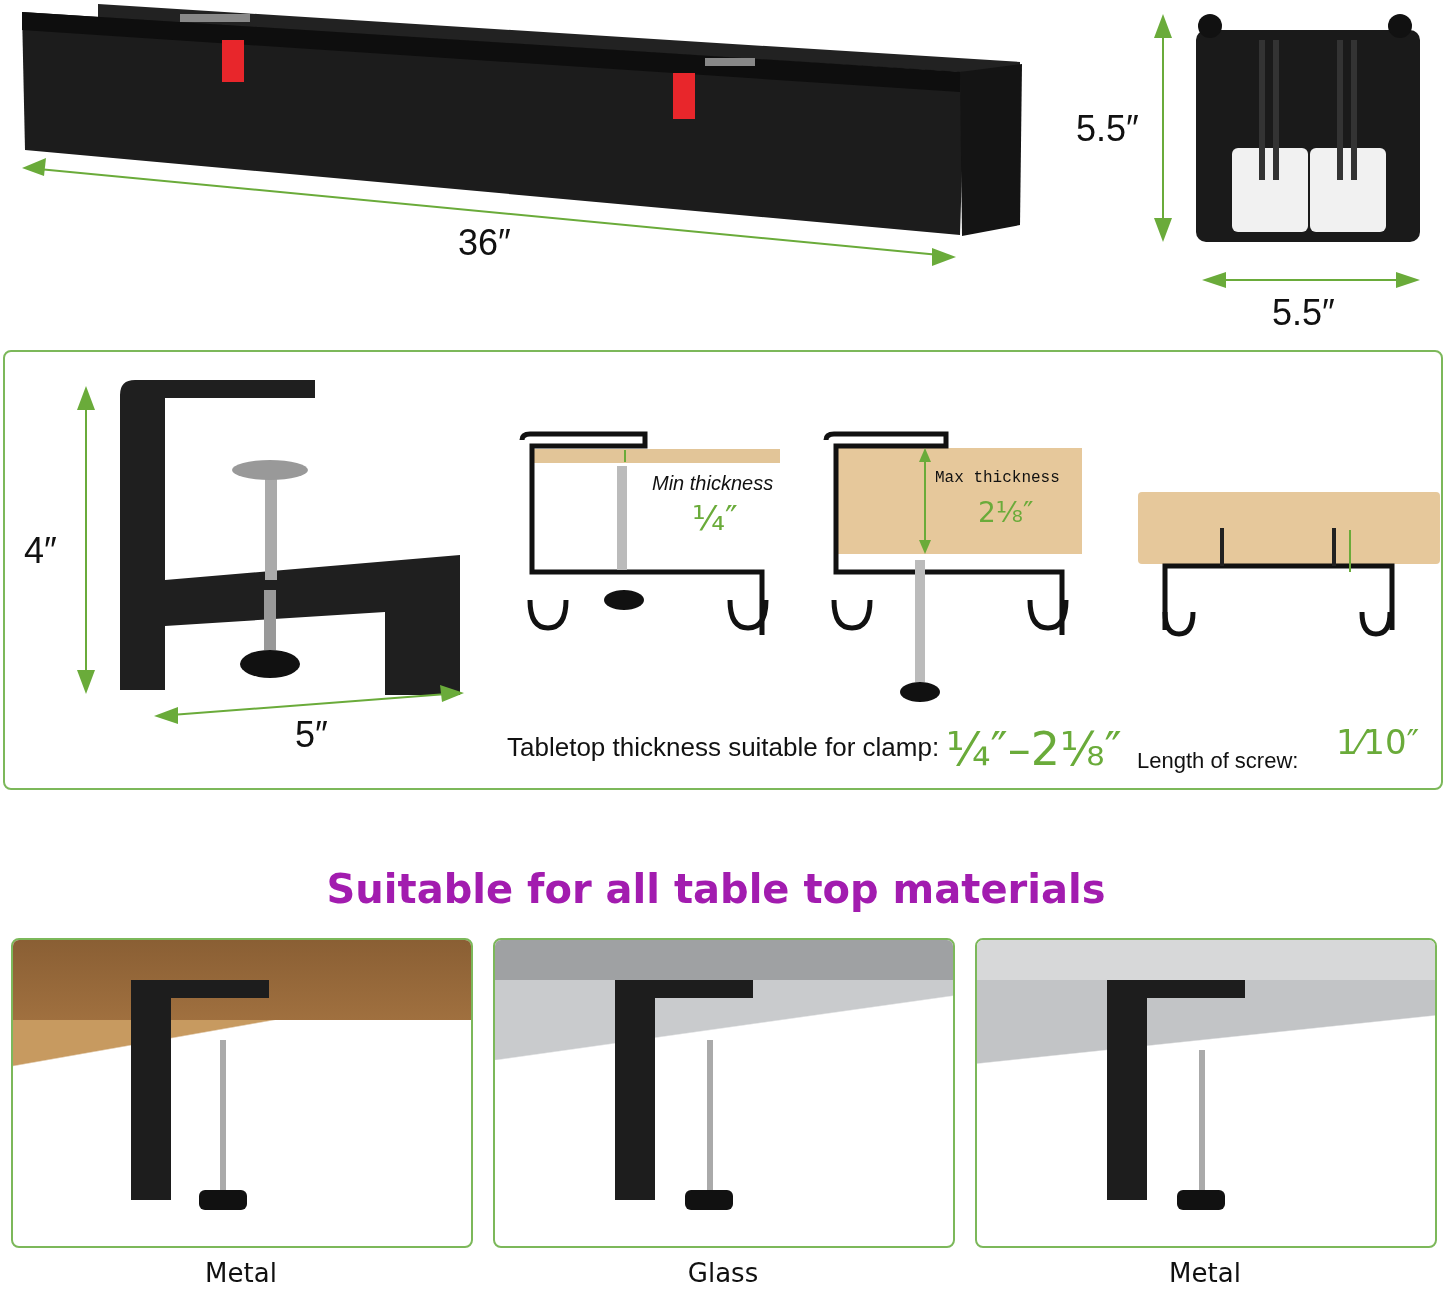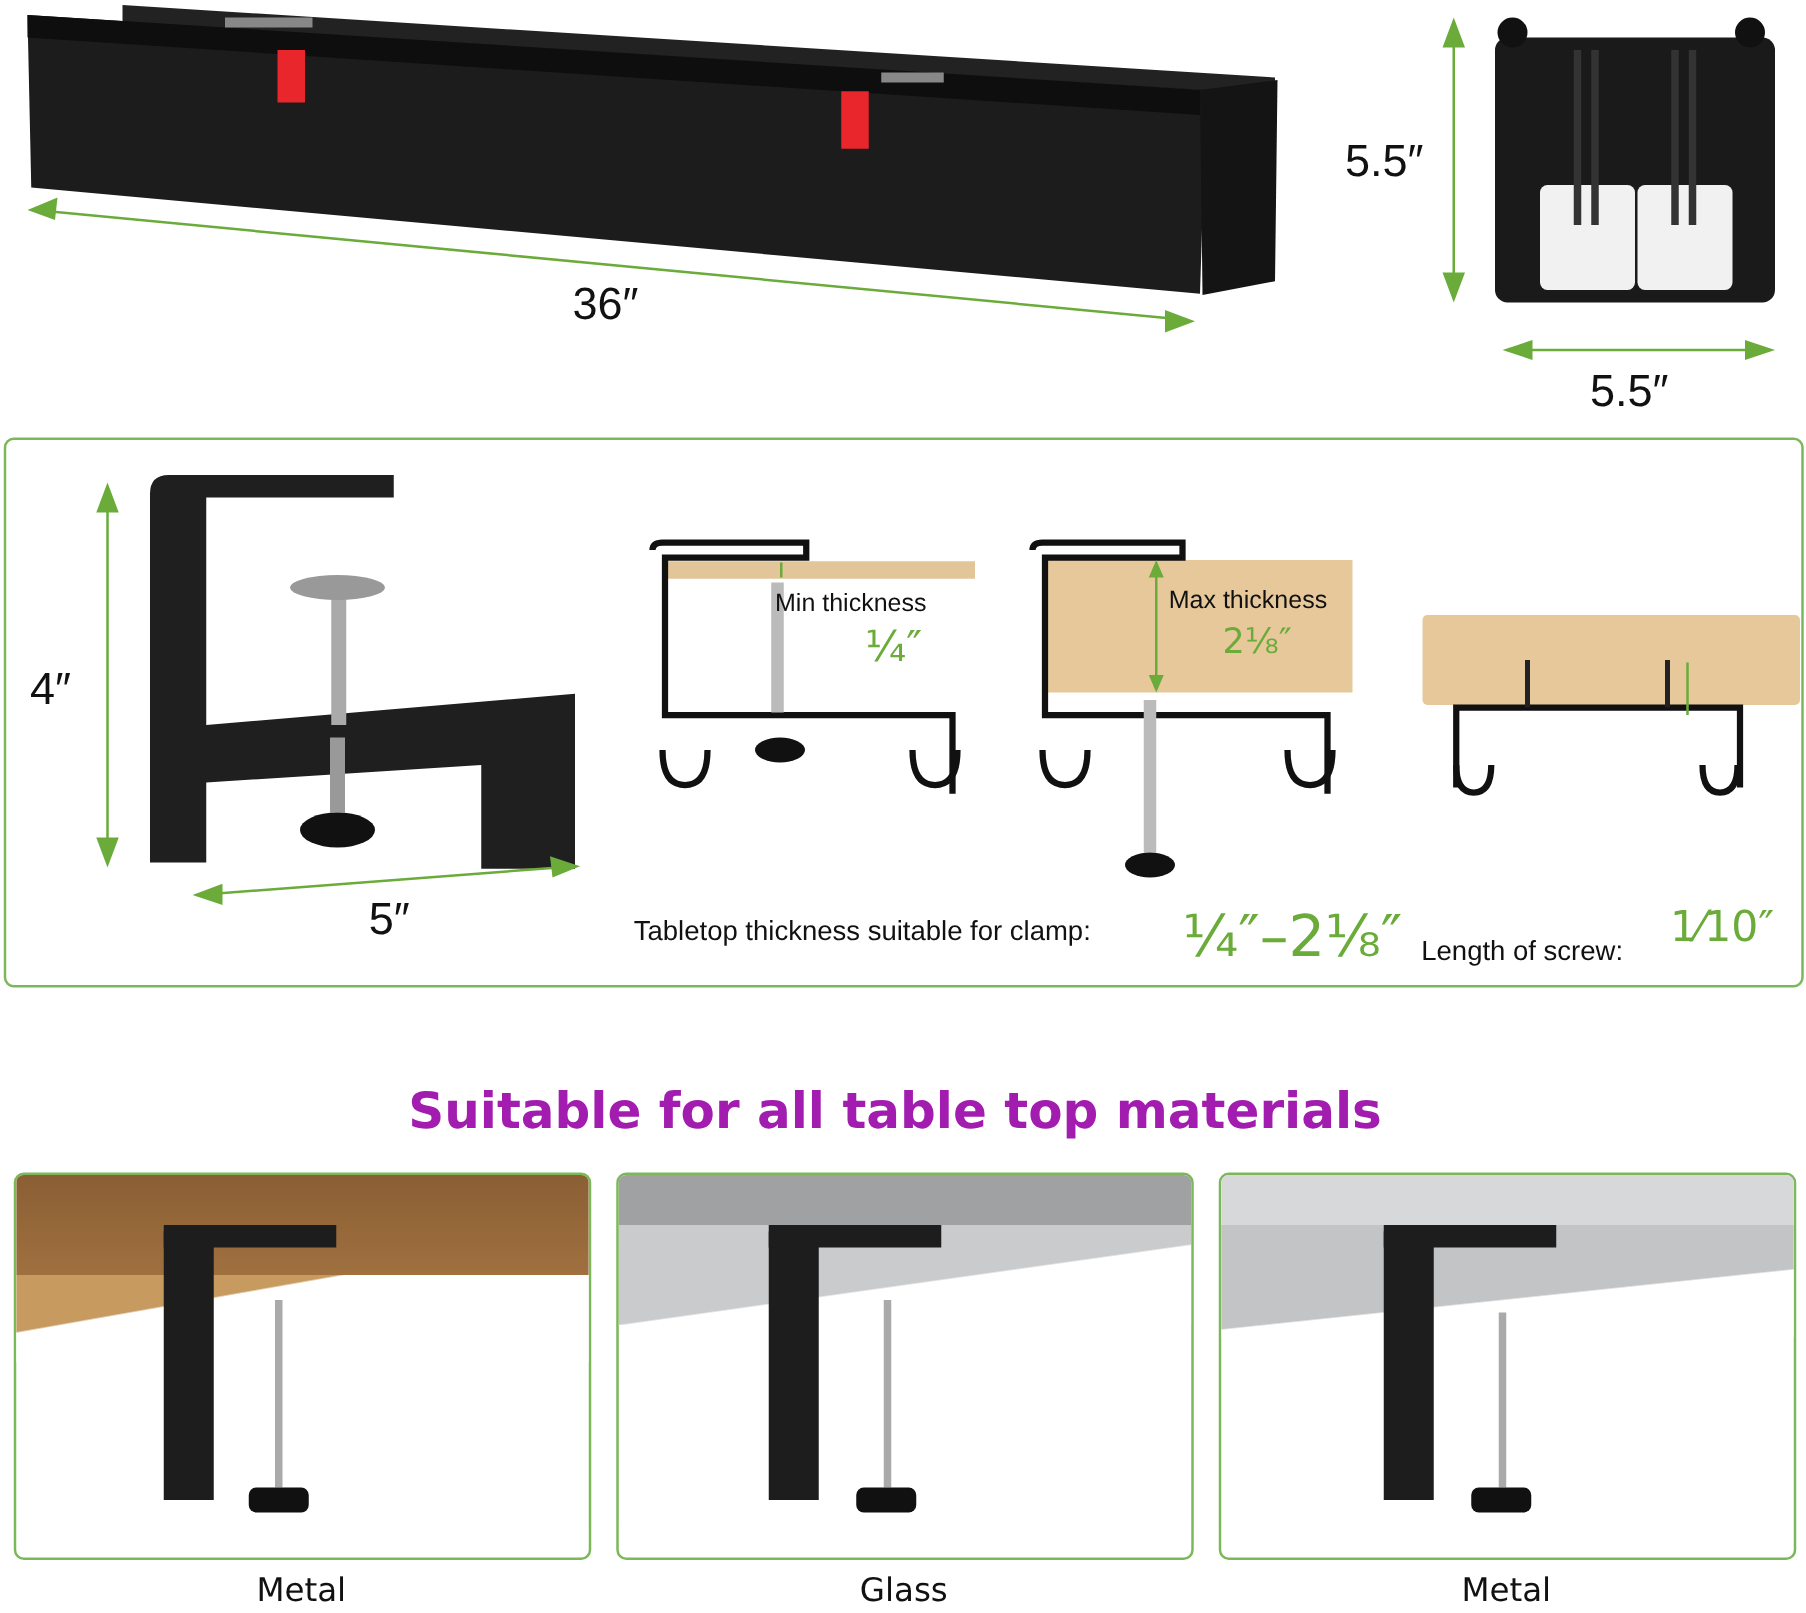--- a/index.html
+++ b/index.html
@@ -99,27 +99,27 @@
   <path d="M1165,612 q0,22 14,22 q14,0 14,-22" fill="none" stroke="#111" stroke-width="5"></path>
   <path d="M1362,612 q0,22 14,22 q14,0 14,-22" fill="none" stroke="#111" stroke-width="5"></path>
   <line x1="1222" y1="528" x2="1222" y2="566" stroke="#222" stroke-width="4"></line>
   <line x1="1334" y1="528" x2="1334" y2="566" stroke="#222" stroke-width="4"></line>
   <line x1="1350" y1="530" x2="1350" y2="572" stroke="#6aab3a" stroke-width="2"></line>
 </svg>
 
 <div class="abs dim" style="left:24px;top:530px;">4″</div>
 <div class="abs dim" style="left:295px;top:714px;">5″</div>
 
-<div class="abs" style="left:620px;top:472px;font-size:20px;">Min thickness</div>
+<div class="abs" style="left:652px;top:472px;font-size:20px;font-style:italic;">Min thickness</div>
 <div class="abs frac" style="left:692px;top:498px;font-size:34px;">¼″</div>
 
-<div class="abs" style="left:935px;top:469px;font-size:20px;">Max thickness</div>
+<div class="abs" style="left:935px;top:469px;font-size:16px;font-family:Liberation Mono, monospace;">Max thickness</div>
 <div class="abs frac" style="left:978px;top:496px;font-size:28px;">2⅛″</div>
 
-<div class="abs" style="left:507px;top:732px;font-size:22px;">Tabletop thickness suitable for clamp:</div>
+<div class="abs" style="left:507px;top:732px;font-size:26px;">Tabletop thickness suitable for clamp:</div>
 <div class="abs frac" style="left:946px;top:722px;font-size:46px;">¼″–2⅛″</div>
 
 <div class="abs" style="left:1137px;top:748px;font-size:22px;">Length of screw:</div>
 <div class="abs frac" style="left:1336px;top:722px;font-size:34px;">1⁄10″</div>
 
 <div class="abs green" style="left:0;top:866px;width:1432px;text-align:center;font-size:40px;font-weight:bold;font-family:'DejaVu Sans',sans-serif;">Suitable for all table top materials</div>
 
 <div class="panel" style="left:11px;top:938px;width:458px;height:306px;overflow:hidden;">
   <div style="position:absolute;left:0;top:0;width:100%;height:80px;background:linear-gradient(#8a5f34,#a0703f);"></div>
   <div style="position:absolute;left:0;top:80px;width:100%;height:70px;background:linear-gradient(170deg,#c79a60 30%,#ffffff 31%);"></div>

